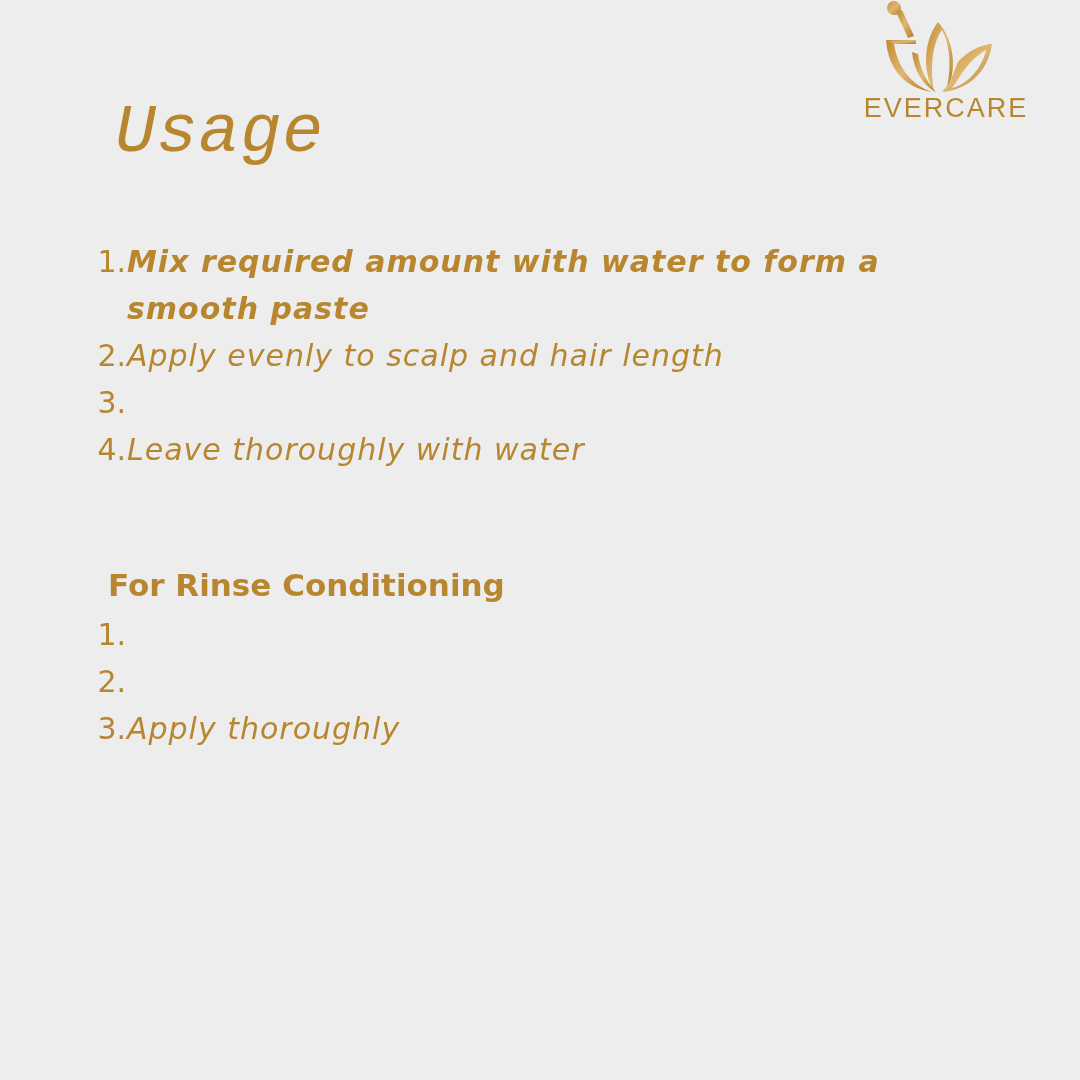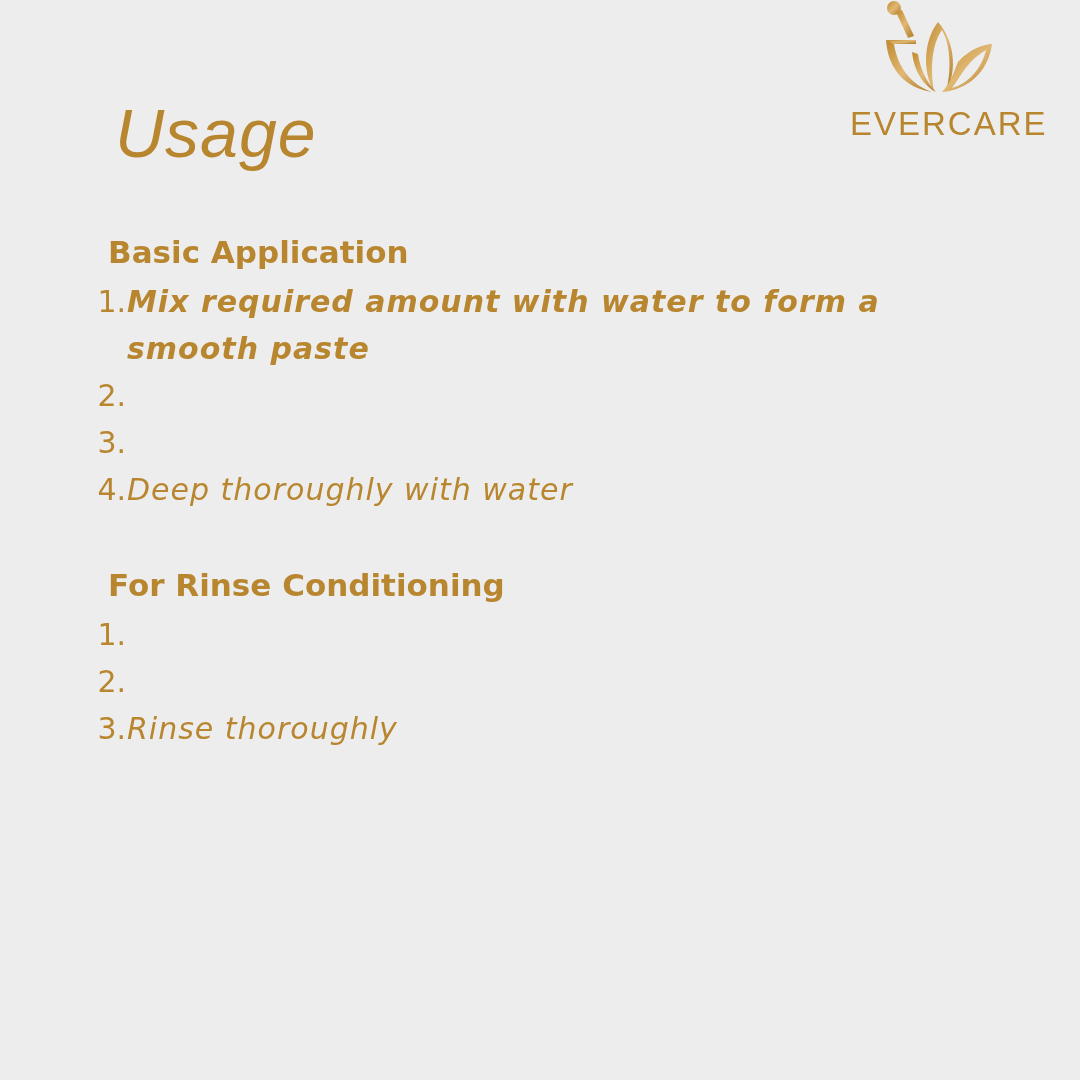--- a/index.html
+++ b/index.html
@@ -25,34 +25,34 @@
     .logo-mark {
       position: absolute;
       left: 34px;
       top: 0;
       width: 112px;
       height: 96px;
     }
     .logo-text {
       position: absolute;
       left: 0;
-      top: 104px;
+      top: 88px;
       width: 192px;
       text-align: center;
       font-family: "Liberation Sans", sans-serif;
-      font-size: 33px;
+      font-size: 27px;
       letter-spacing: 2px;
       color: #b8862f;
       line-height: 40px;
     }
     .title {
       position: absolute;
       left: 115px;
       top: 88px;
-      font-family: Liberation Sans, sans-serif;
+      font-family: Liberation Mono, monospace;
       font-style: italic;
       font-size: 68px;
       line-height: 90px;
       color: #b8862f;
       letter-spacing: 1px;
     }
     .section {
       position: absolute;
       left: 96px;
       width: 920px;
@@ -115,46 +115,46 @@
     <path d="M108 44 C100 44 84 50 74 62 C70 72 66 84 58 92 C84 90 104 72 108 44 Z M102 50 C98 68 84 84 68 88 C76 78 82 62 102 50 Z" fill="url(#gold)" fill-rule="evenodd"></path>
 
     <path d="M28 52 C30 72 40 86 52 92 C42 82 36 68 34 54 Z" fill="url(#gold)"></path>
   </svg>
   <div class="logo-text">EVERCARE</div>
 </div>
 
 <div class="title">Usage</div>
 
 <div class="section sec1">
-  <div class="section-heading">Basic Application</div>
   <ol class="steps">
     <li class="step">
       <span class="step-num">1.</span>
       <span class="step-text" style="max-width:860px;font-weight:bold;">Mix required amount with water to form a smooth paste</span>
     </li>
     <li class="step">
       <span class="step-num">2.</span>
+      <span class="step-text">Apply evenly to scalp and hair length</span>
     </li>
     <li class="step">
       <span class="step-num">3.</span>
     </li>
     <li class="step">
       <span class="step-num">4.</span>
-      <span class="step-text">Deep thoroughly with water</span>
+      <span class="step-text">Leave thoroughly with water</span>
     </li>
   </ol>
 </div>
 
 <div class="section sec2">
   <div class="section-heading">For Rinse Conditioning</div>
   <ol class="steps">
     <li class="step">
       <span class="step-num">1.</span>
     </li>
     <li class="step">
       <span class="step-num">2.</span>
     </li>
     <li class="step">
       <span class="step-num">3.</span>
-      <span class="step-text">Rinse thoroughly</span>
+      <span class="step-text">Apply thoroughly</span>
     </li>
   </ol>
 </div>
 
 </body></html>

